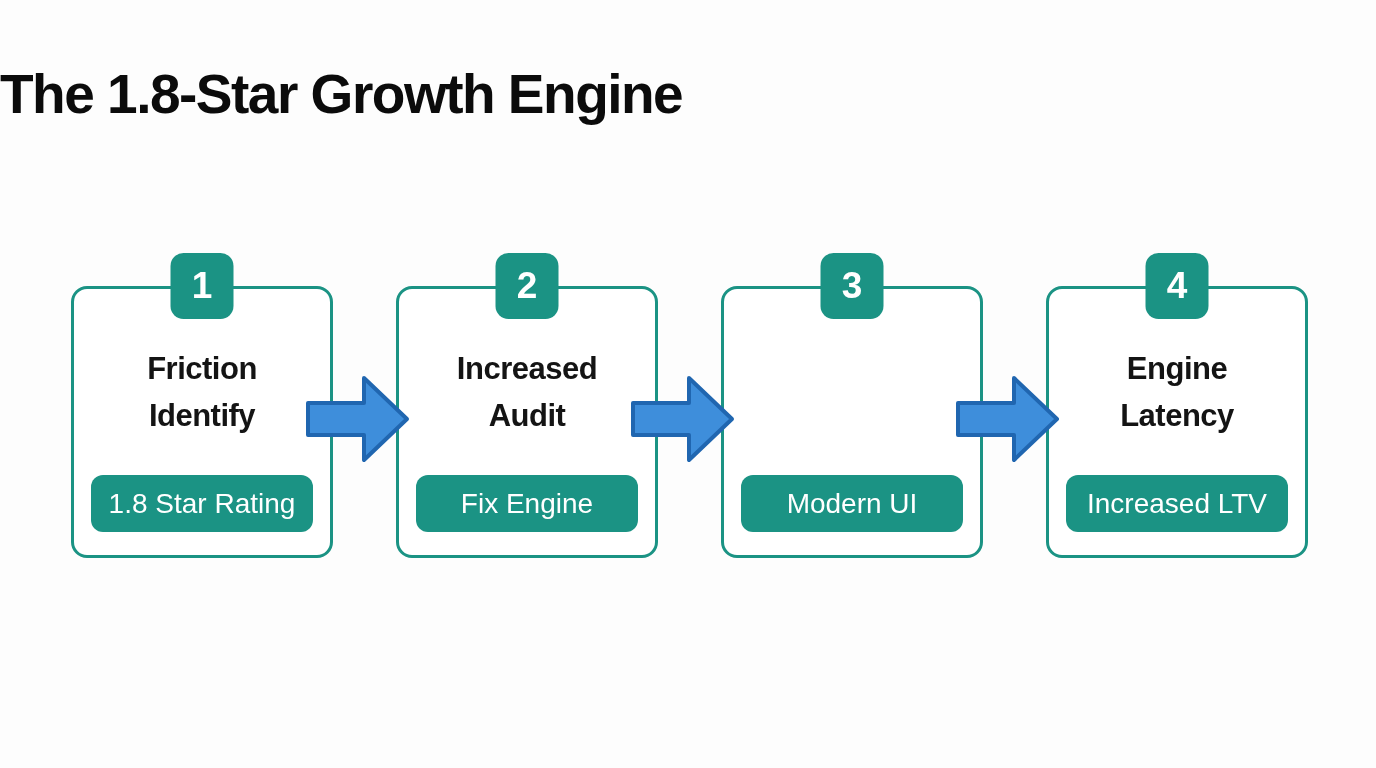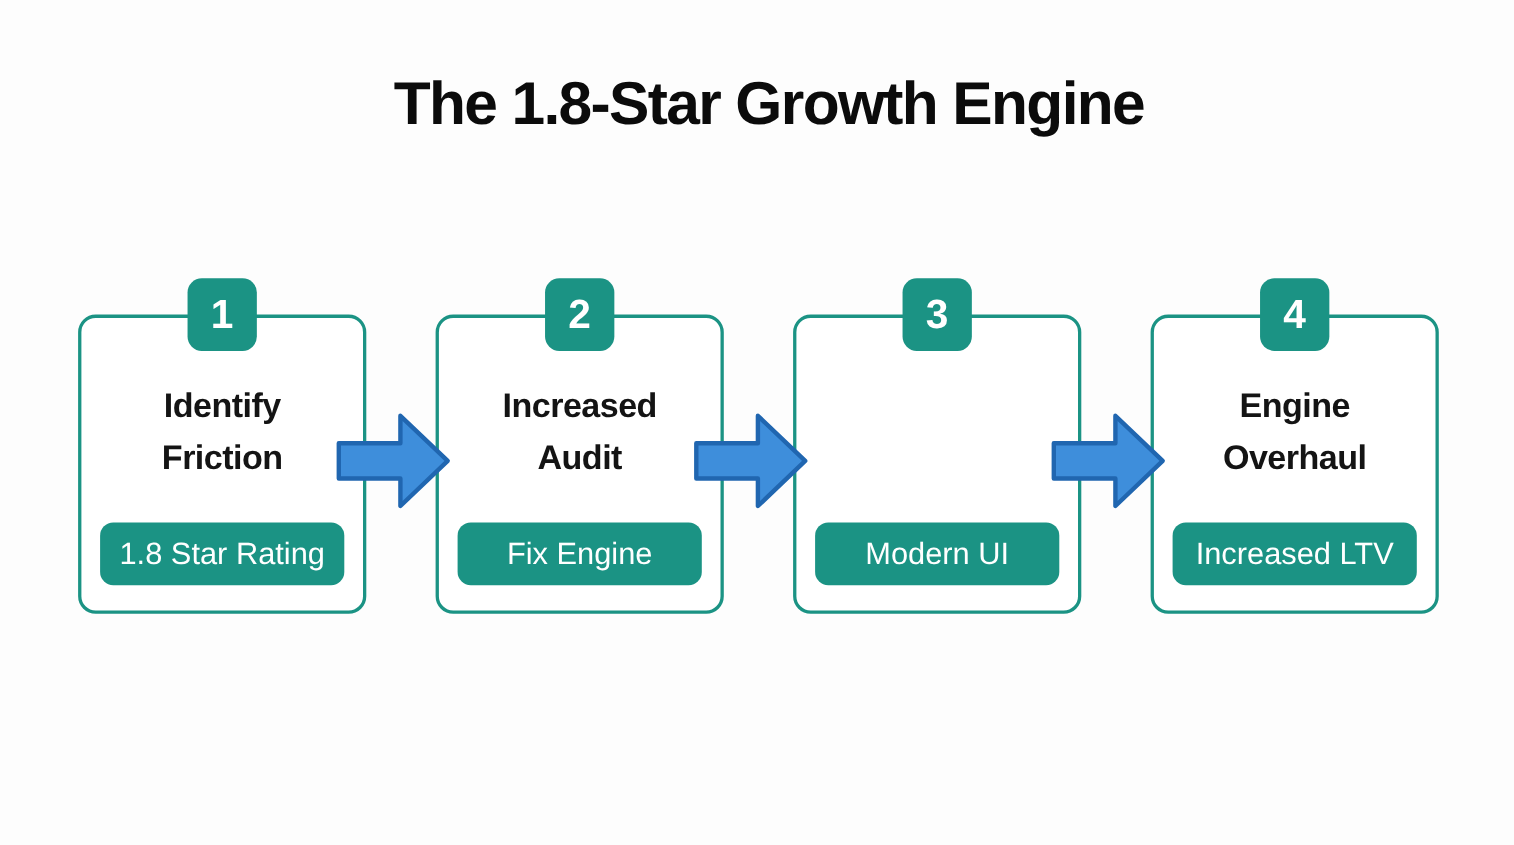--- a/index.html
+++ b/index.html
@@ -24,26 +24,25 @@
     width: 1376px;
     height: 768px;
     overflow: hidden;
   }
   .page-title {
     position: absolute;
     top: 62px;
     left: 0;
     width: 100%;
     margin: 0;
-    text-align: center;
+    text-align: left;
     font-size: 55px;
     font-weight: 700;
     letter-spacing: -1.5px;
     color: var(--title_color);
-    padding-left: 22px;
   }
   .card {
     position: absolute;
     top: 286px;
     width: 262px;
     height: 272px;
     background: #ffffff;
     border: 3px solid var(--teal);
     border-radius: 16px;
   }
@@ -116,22 +115,22 @@
 </head>
 <body>
 
 <div class="stage">
 
   <h1 class="page-title">The 1.8-Star Growth Engine</h1>
 
   <div class="card c1">
     <div class="num-badge">1</div>
     <div class="card-title">
+      <div>Friction</div>
       <div>Identify</div>
-      <div>Friction</div>
     </div>
     <div class="pill">1.8 Star Rating</div>
   </div>
 
   <svg class="arrow a1" viewBox="0 0 106 90" aria-hidden="true">
     <polygon points="3,29 59,29 59,4 102,45 59,86 59,61 3,61"></polygon>
   </svg>
 
   <div class="card c2">
     <div class="num-badge">2</div>
@@ -152,18 +151,18 @@
   </div>
 
   <svg class="arrow a3" viewBox="0 0 106 90" aria-hidden="true">
     <polygon points="3,29 59,29 59,4 102,45 59,86 59,61 3,61"></polygon>
   </svg>
 
   <div class="card c4">
     <div class="num-badge">4</div>
     <div class="card-title">
       <div>Engine</div>
-      <div>Overhaul</div>
+      <div>Latency</div>
     </div>
     <div class="pill">Increased LTV</div>
   </div>
 
 </div>
 
 </body></html>

